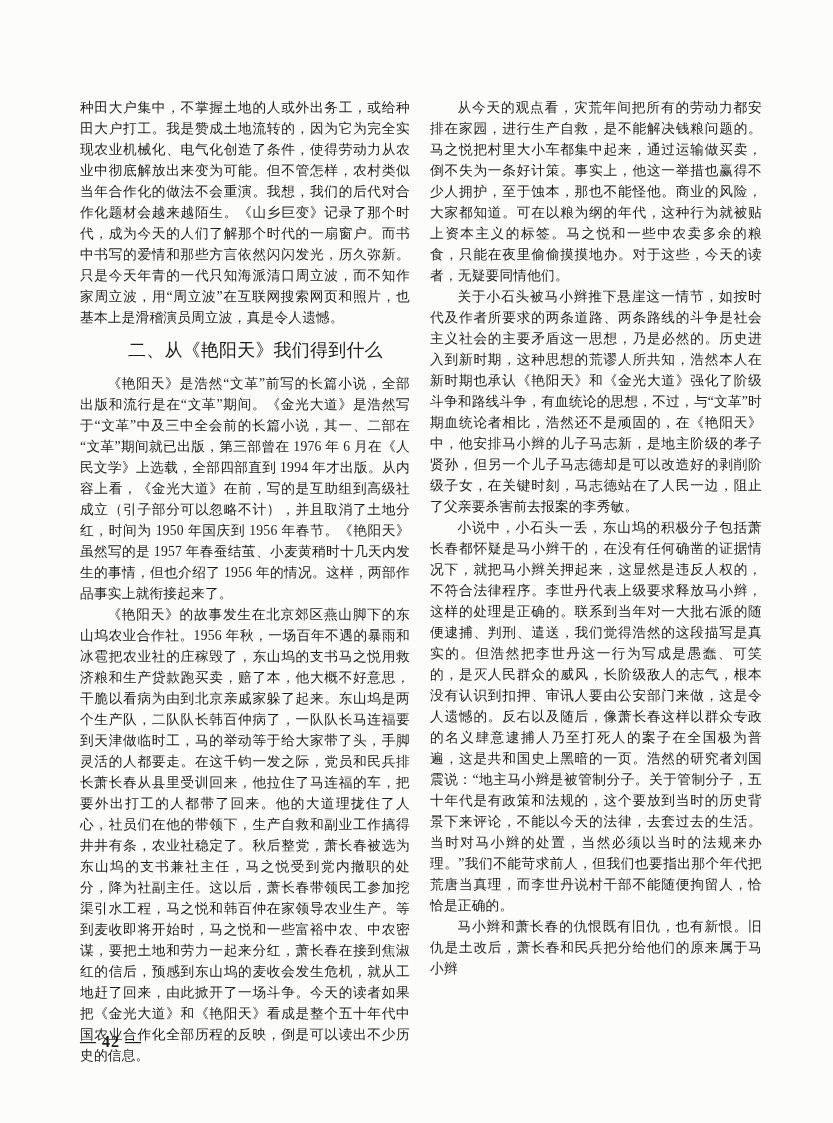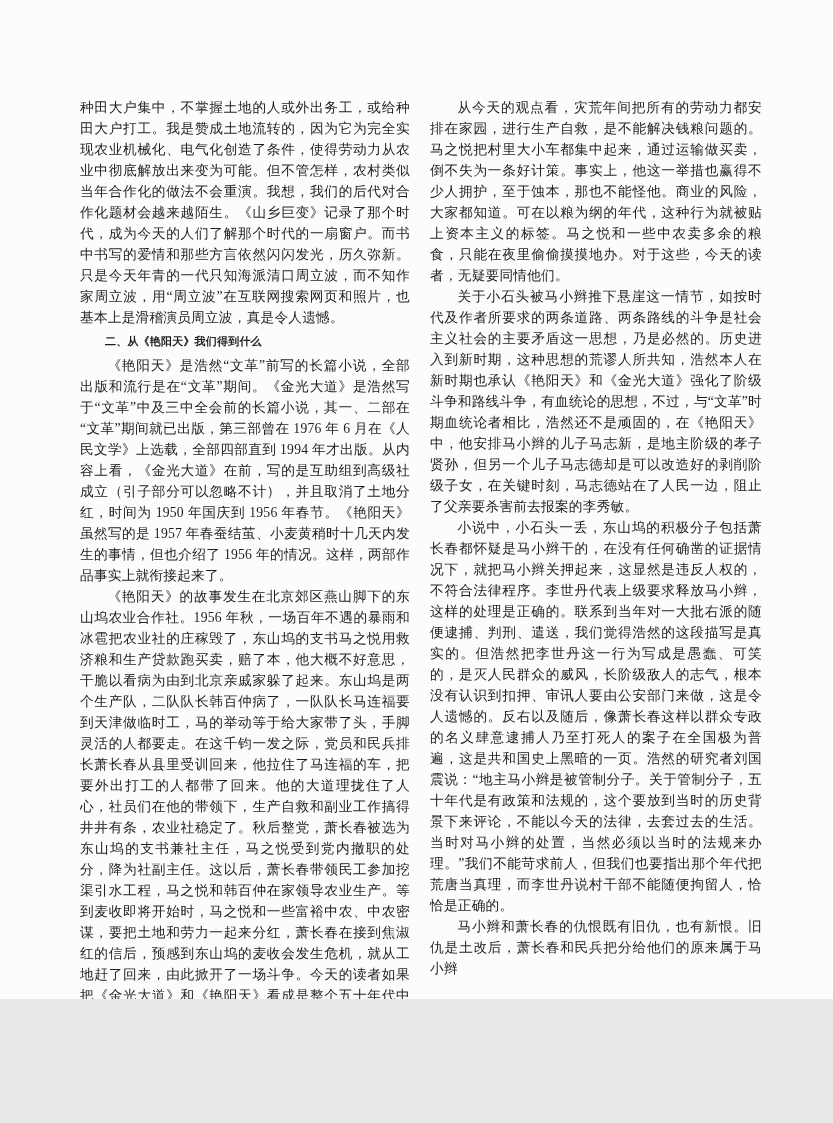--- a/index.html
+++ b/index.html
@@ -7,21 +7,21 @@
     --ink:#1d1d1d;
   }
   html,body{margin:0;padding:0;}
   body{
     background:#e9e9e9;
     font-family:"Liberation Serif","DejaVu Serif",serif;
   }
   .page{
     position:relative;
     width:833px;
-    height:999px;
+    height:1123px;
     margin:0 auto;
     background:var(--paper);
     color:var(--ink);
     overflow:hidden;
   }
   .column{
     position:absolute;
     top:97px;
     font-size:13.7px;
     line-height:21px;
@@ -32,24 +32,24 @@
   .column.left{ left:80px;  width:330px; }
   .column.right{ left:430px; width:332px; }
   .para{
     margin:0;
     text-indent:2em;
   }
   .para.cont{
     text-indent:0;
   }
   .heading{
-    margin:3px;
-    font-size:11px;
+    margin:12px;
+    font-size:18px;
     line-height:21px;
-    font-weight:bold;
+    font-weight:normal;
     font-family:"Liberation Sans","DejaVu Sans",sans-serif;
     text-indent:2em;
     letter-spacing:0.2px;
   }
   .page-number{
     position:absolute;
     left:80px;
     top:1031px;
     font-size:16px;
     line-height:22px;

